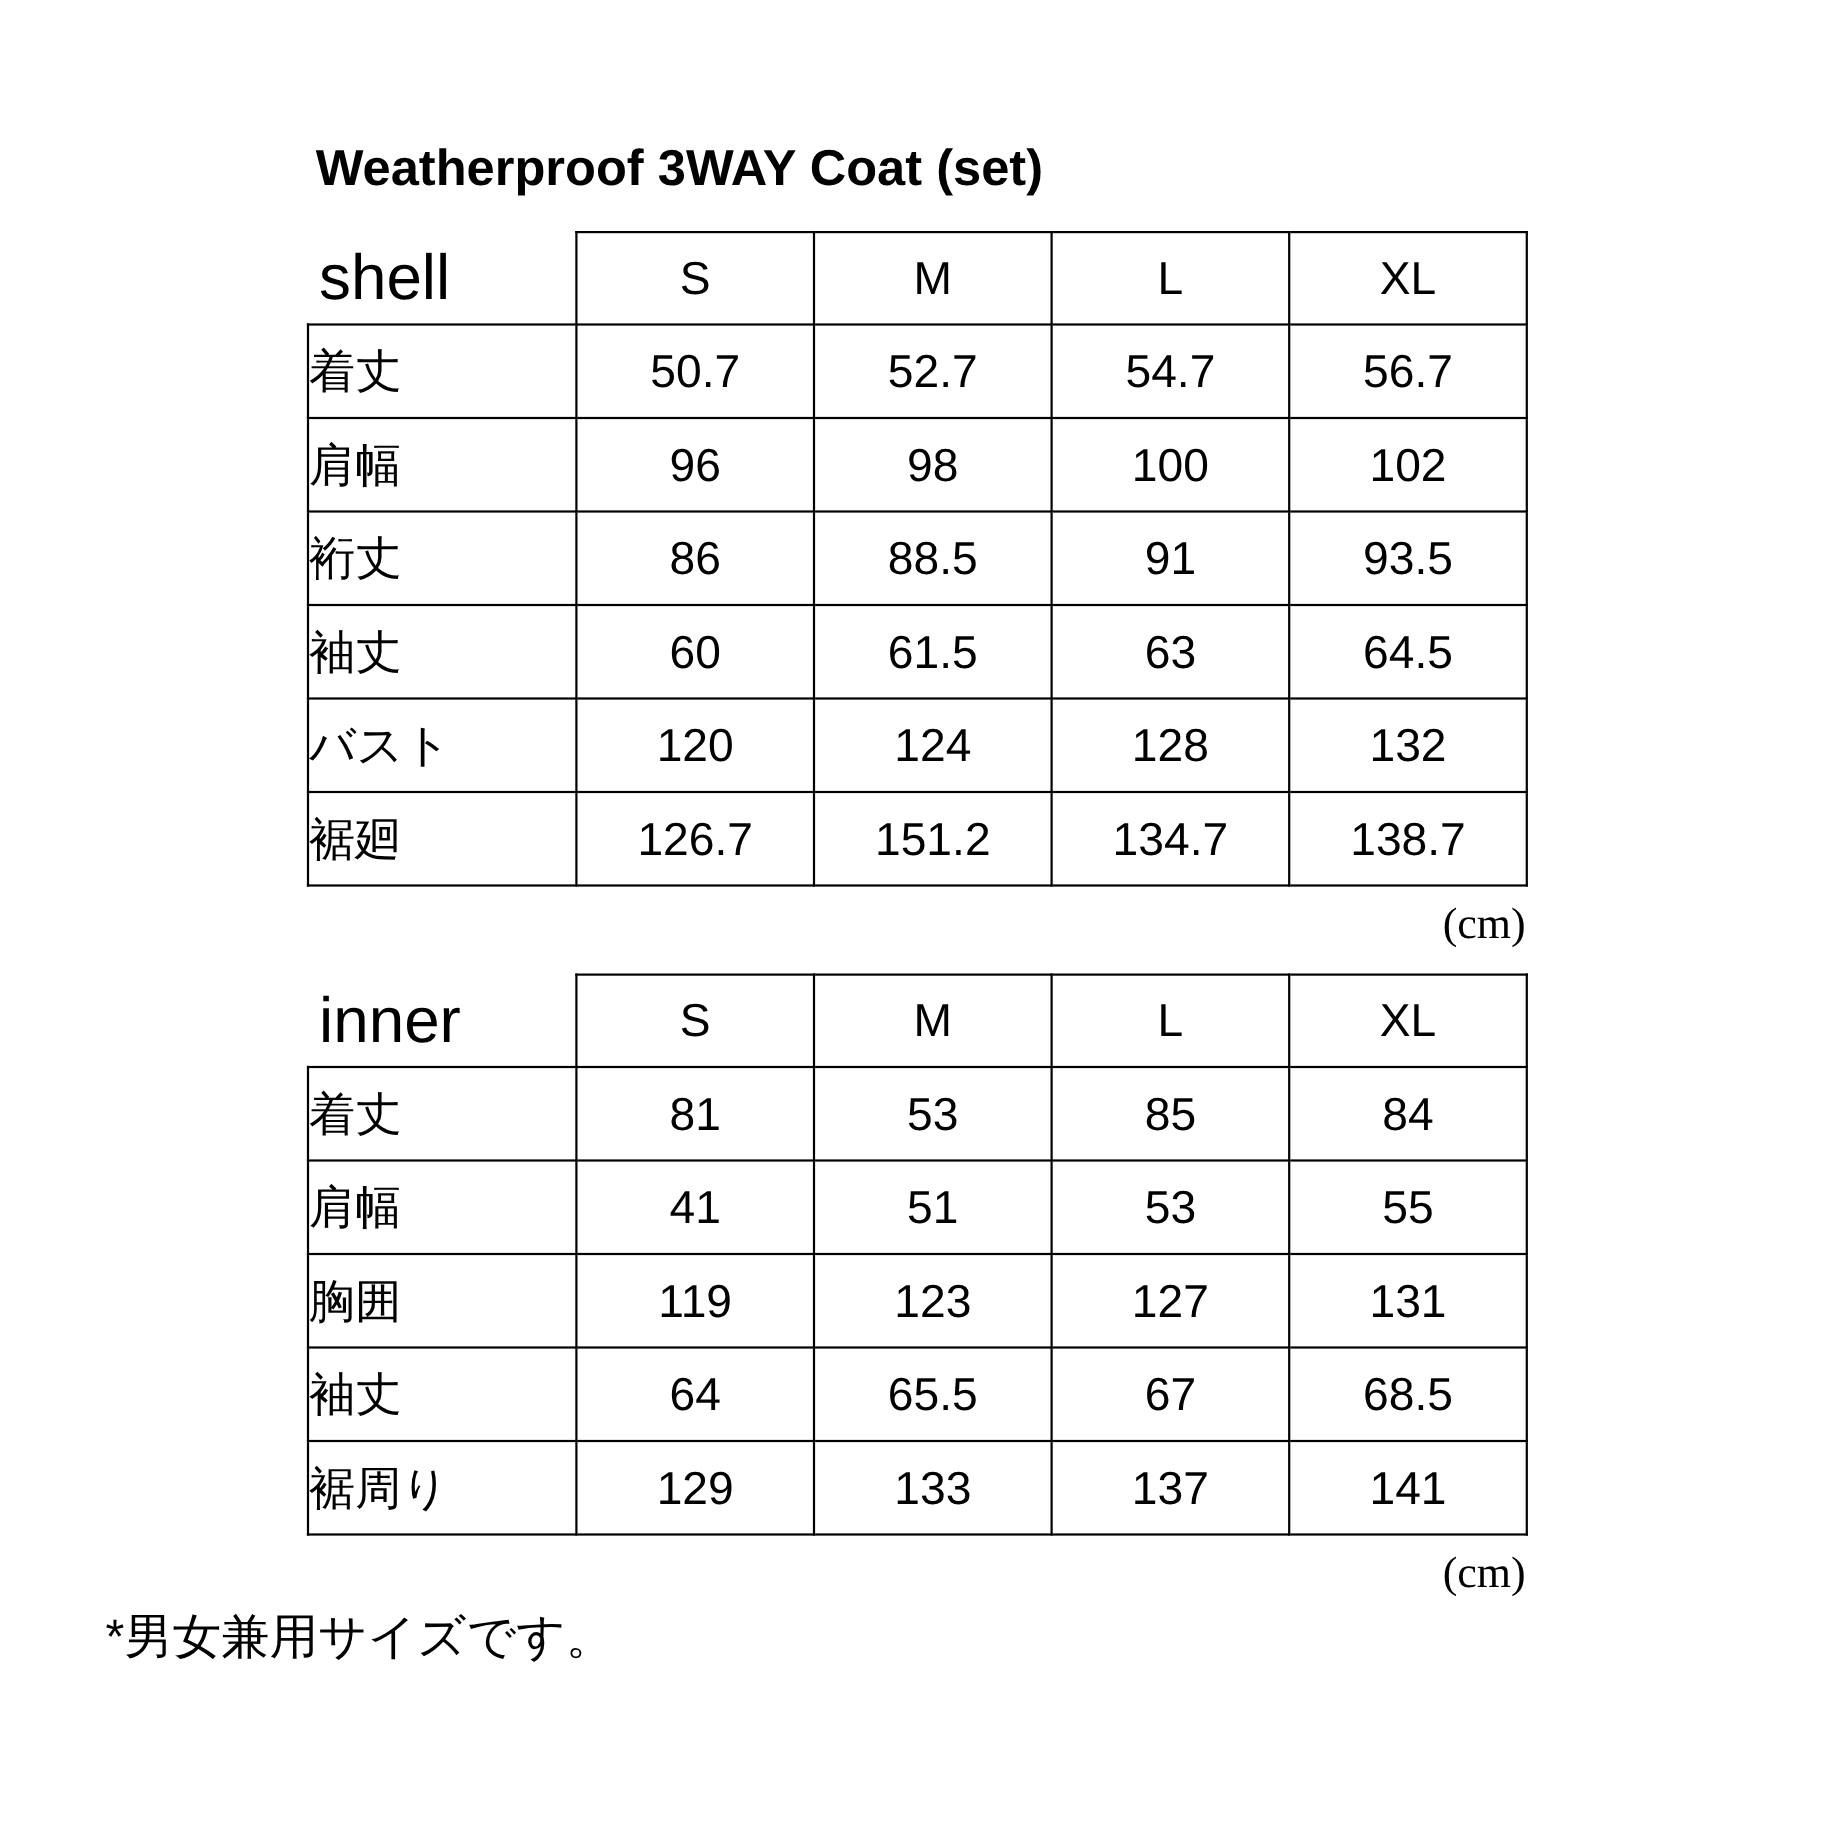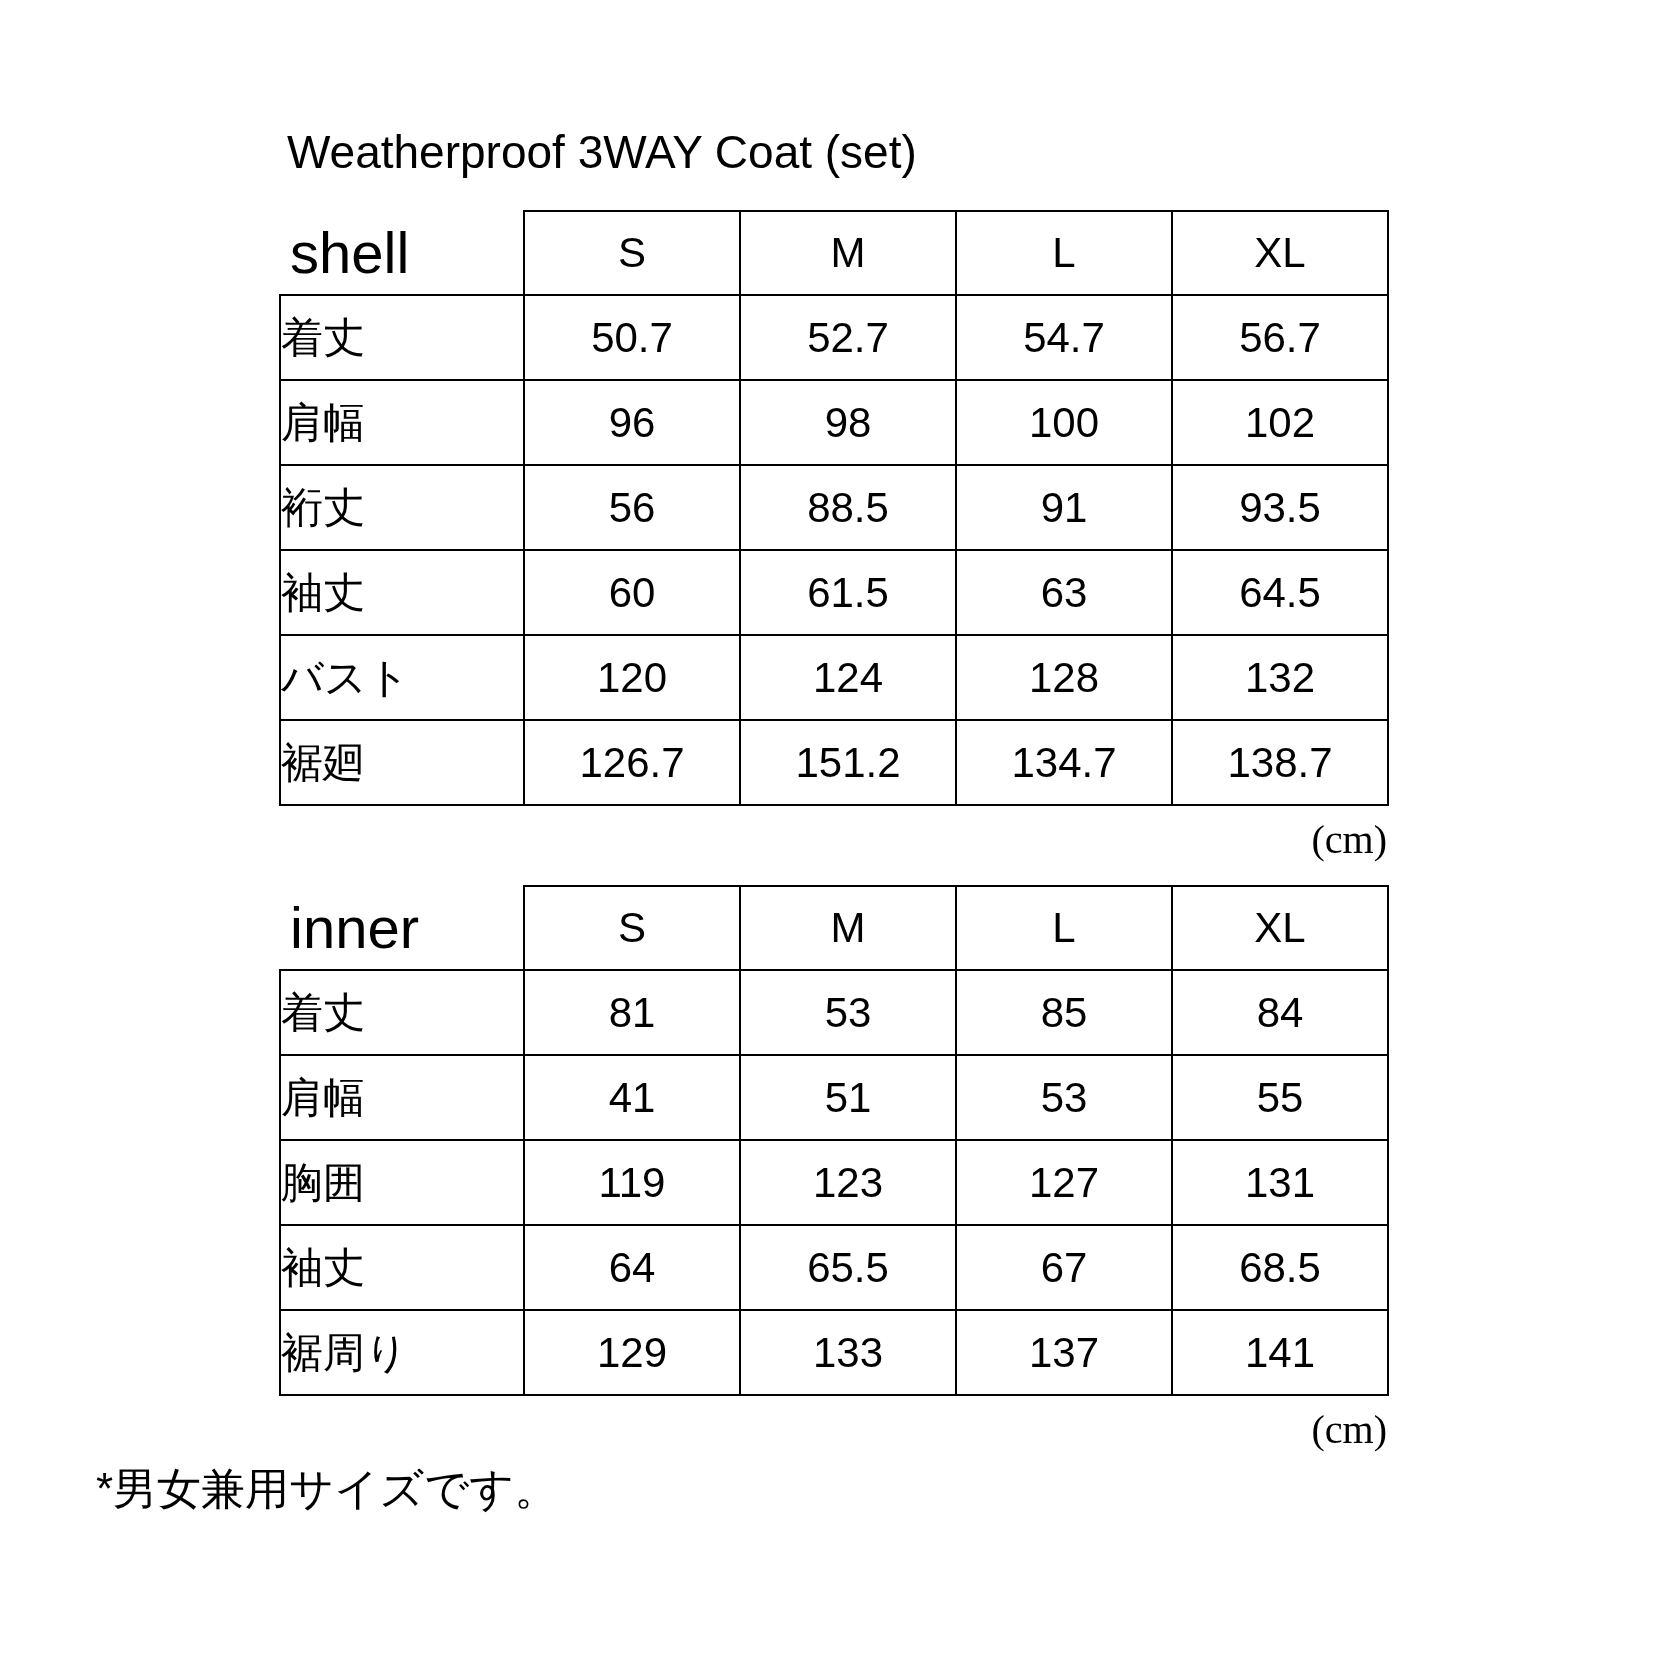--- a/index.html
+++ b/index.html
@@ -12,20 +12,21 @@
     font-family: "Liberation Sans", sans-serif;
     overflow: hidden;
   }
   .title {
     position: absolute;
     left: 287px;
     top: 124px;
     font-size: 46px;
     line-height: 56px;
     white-space: nowrap;
+    font-weight: bold;
   }
   .size-table {
     position: absolute;
     left: 279px;
     width: 1108px;
     border-collapse: collapse;
     table-layout: fixed;
   }
   .size-table col.c-label { width: 244px; }
   .size-table col.c-size  { width: 216px; }
@@ -105,21 +106,21 @@
       </tr>
       <tr>
         <td class="rowlabel">肩幅</td>
         <td>96</td>
         <td>98</td>
         <td>100</td>
         <td>102</td>
       </tr>
       <tr>
         <td class="rowlabel">裄丈</td>
-        <td>56</td>
+        <td>86</td>
         <td>88.5</td>
         <td>91</td>
         <td>93.5</td>
       </tr>
       <tr>
         <td class="rowlabel">袖丈</td>
         <td>60</td>
         <td>61.5</td>
         <td>63</td>
         <td>64.5</td>

